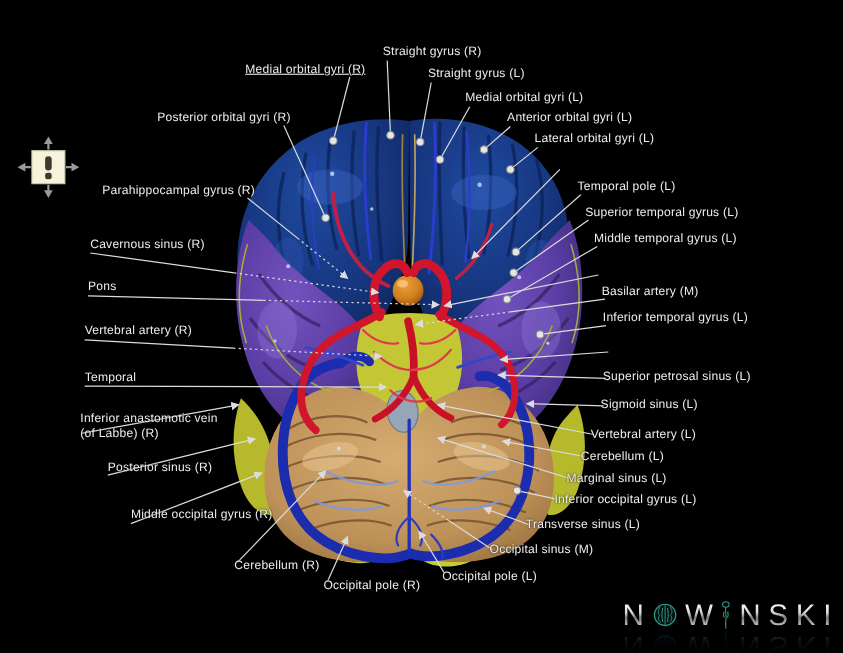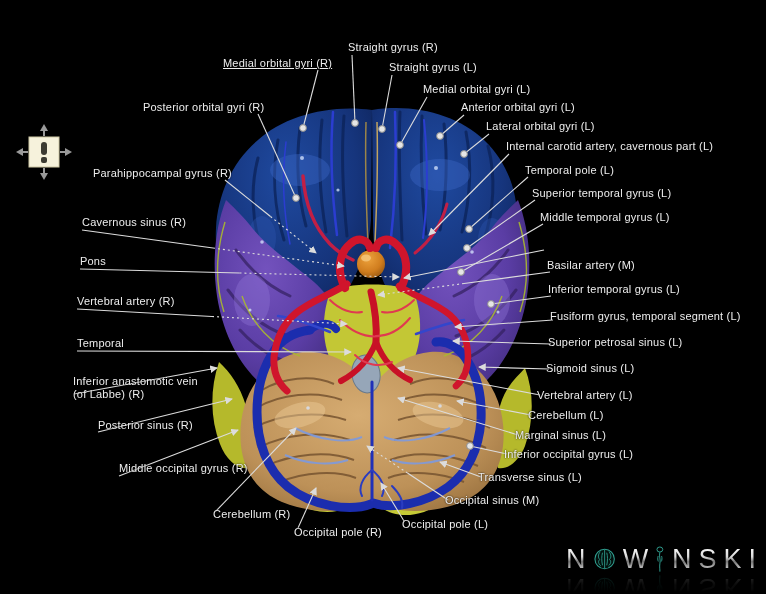--- a/index.html
+++ b/index.html
@@ -249,31 +249,29 @@
   </svg>
 
   <div id="labels-layer">
       <div class="anat-label" style="left: 223px; top: 57px; text-decoration: underline;">Medial orbital gyri (R)</div>
       <div class="anat-label" style="left: 348px; top: 41px;">Straight gyrus (R)</div>
       <div class="anat-label" style="left: 389px; top: 61px;">Straight gyrus (L)</div>
       <div class="anat-label" style="left: 423px; top: 83px;">Medial orbital gyri (L)</div>
       <div class="anat-label" style="left: 461px; top: 101px;">Anterior orbital gyri (L)</div>
       <div class="anat-label" style="left: 486px; top: 120px;">Lateral orbital gyri (L)</div>
       <div class="anat-label" style="left: 143px; top: 101px;">Posterior orbital gyri (R)</div>
-      <div class="anat-label" style="left: 506px; top: 140px;">Internal carotid artery, cavernous part (L)</div>
       <div class="anat-label" style="left: 525px; top: 164px;">Temporal pole (L)</div>
       <div class="anat-label" style="left: 93px; top: 167px;">Parahippocampal gyrus (R)</div>
       <div class="anat-label" style="left: 532px; top: 187px;">Superior temporal gyrus (L)</div>
       <div class="anat-label" style="left: 540px; top: 211px;">Middle temporal gyrus (L)</div>
       <div class="anat-label" style="left: 82px; top: 216px;">Cavernous sinus (R)</div>
       <div class="anat-label" style="left: 80px; top: 255px;">Pons</div>
       <div class="anat-label" style="left: 547px; top: 259px;">Basilar artery (M)</div>
       <div class="anat-label" style="left: 548px; top: 283px;">Inferior temporal gyrus (L)</div>
       <div class="anat-label" style="left: 77px; top: 295px;">Vertebral artery (R)</div>
-      <div class="anat-label" style="left: 550px; top: 310px;">Fusiform gyrus, temporal segment (L)</div>
       <div class="anat-label" style="left: 548px; top: 336px;">Superior petrosal sinus (L)</div>
       <div class="anat-label" style="left: 77px; top: 337px;">Temporal</div>
       <div class="anat-label" style="left: 546px; top: 362px;">Sigmoid sinus (L)</div>
       <div class="anat-label" style="left: 73px; top: 375px;">Inferior anastomotic vein
 (of Labbe) (R)</div>
       <div class="anat-label" style="left: 537px; top: 389px;">Vertebral artery (L)</div>
       <div class="anat-label" style="left: 528px; top: 409px;">Cerebellum (L)</div>
       <div class="anat-label" style="left: 98px; top: 419px;">Posterior sinus (R)</div>
       <div class="anat-label" style="left: 515px; top: 429px;">Marginal sinus (L)</div>
       <div class="anat-label" style="left: 504px; top: 448px;">Inferior occipital gyrus (L)</div>

